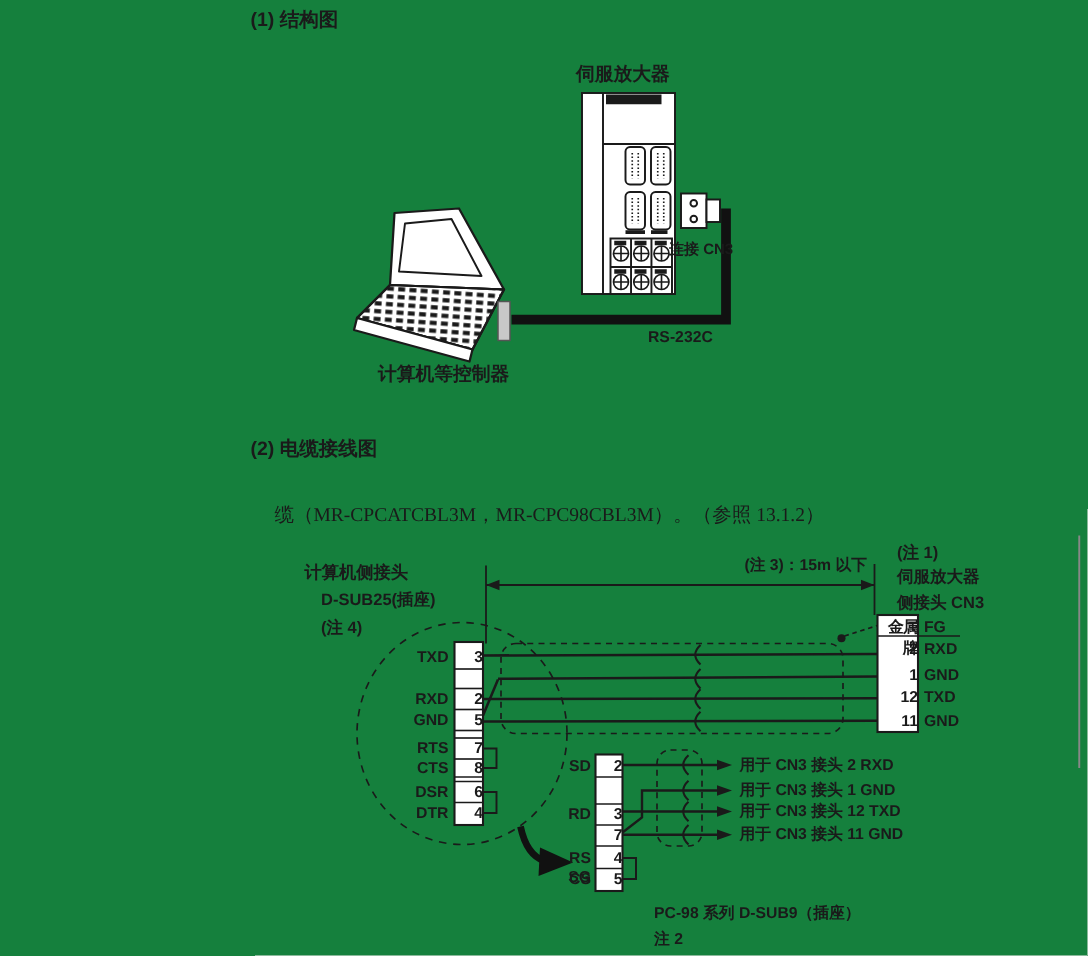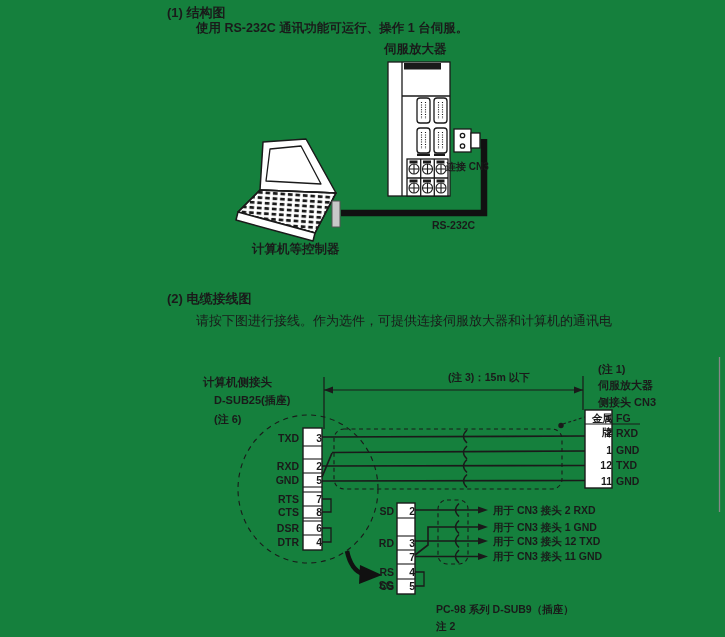--- a/index.html
+++ b/index.html
@@ -10,21 +10,21 @@
   .b{font-weight:bold;}
   .serif{font-family:"Liberation Serif",serif;}
   .fs13{font-size:13px;line-height:16px;}
   .fs12{font-size:12.5px;line-height:15px;}
   .fs11{font-size:11px;line-height:13px;padding-left:12px;}
   .fs10{font-size:10.5px;line-height:13px;margin-left:48px;}
   .fs8{font-size:8px;line-height:13px;letter-spacing:-0.5px;}
   .pin{position:absolute;text-align:right;font-weight:bold;font-size:10.5px;line-height:14px;color:#1a1a1a;}
   .sigR{position:absolute;text-align:right;font-weight:bold;font-size:10.5px;line-height:14px;color:#1a1a1a;}
   .sigL{position:absolute;text-align:center;font-weight:bold;font-size:10.5px;line-height:14px;color:#1a1a1a;}
-  .ctr{text-align:left;}
+  .ctr{text-align:right;}
 </style>
 </head>
 <body>
 
 <div id="page">
 
   <svg id="art" viewBox="0 0 725 637" fill="none" stroke-linecap="butt">
     <defs>
       <pattern id="keys" width="7.5" height="5.2" patternUnits="userSpaceOnUse" patternTransform="rotate(4)">
         <rect x="0.8" y="0.8" width="4.6" height="2.8" fill="#1a1a1a" stroke="none"></rect>
@@ -184,32 +184,31 @@
 
     <g>
       <path d="M347,551 Q351,570 363,574" stroke="#111111" stroke-width="4.5"></path>
       <polygon points="360,565 382,575 359,584" fill="#111111" stroke="none"></polygon>
     </g>
 
     <line x1="719.5" y1="357" x2="719.5" y2="512" stroke="#888888" stroke-width="1.3"></line>
   </svg>
 
   <div class="t b fs13" style="left:167px;top:5px">(1) 结构图</div>
-  <div class="t b fs12" style="left:196px;top:21px">使用 RS-232C 通讯功能可运行、操作 1 台伺服。</div>
   <div class="t b fs12" style="left:384px;top:42px">伺服放大器</div>
   <div class="t b" style="left:446px;top:160px;font-size:10px">连接 CN3</div>
   <div class="t b fs10" style="left:384px;top:219px">RS-232C</div>
   <div class="t b fs12" style="left:252px;top:242px">计算机等控制器</div>
 
   <div class="t b fs13" style="left:167px;top:291px">(2) 电缆接线图</div>
-  <div class="t serif fs13" style="left:196px;top:313px">请按下图进行接线。作为选件，可提供连接伺服放大器和计算机的通讯电</div>
+  <div class="t serif fs13" style="left:183px;top:335px">缆（MR-CPCATCBL3M，MR-CPC98CBL3M）。（参照 13.1.2）</div>
 
   <div class="t b" style="left:203px;top:375px;font-size:11.5px">计算机侧接头</div>
   <div class="t b fs11" style="left:202px;top:394px">D-SUB25(插座)</div>
-  <div class="t b fs11" style="left:202px;top:413px">(注 6)</div>
+  <div class="t b fs11" style="left:202px;top:413px">(注 4)</div>
 
   <div class="t b fs10 ctr" style="left:400px;top:371px;width:130px">(注 3)：15m 以下</div>
 
   <div class="t b fs11" style="left:586px;top:363px">(注 1)</div>
   <div class="t b fs11" style="left:586px;top:379px">伺服放大器</div>
   <div class="t b fs11" style="left:586px;top:396px">侧接头 CN3</div>
 
   <div class="pin fs8" style="left:585px;top:411px;width:27px">金属牌</div>
   <div class="sigL" style="left:616px;top:411px">FG</div>
   <div class="pin" style="left:585px;top:426px;width:27px">2</div>

